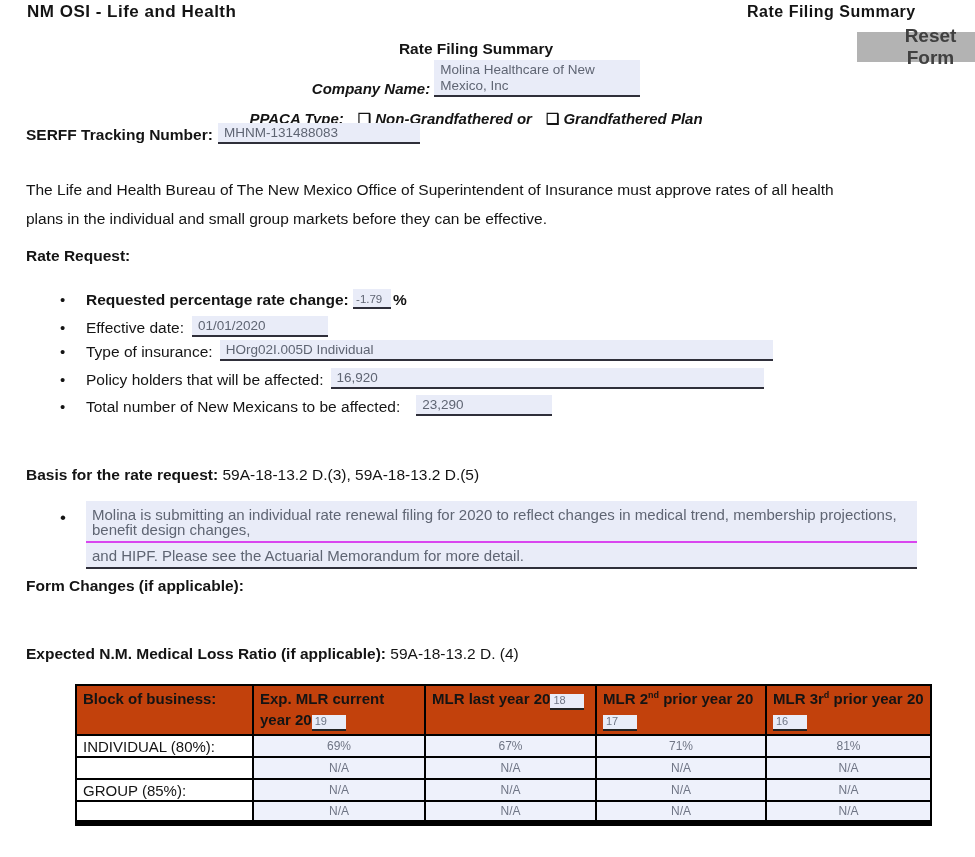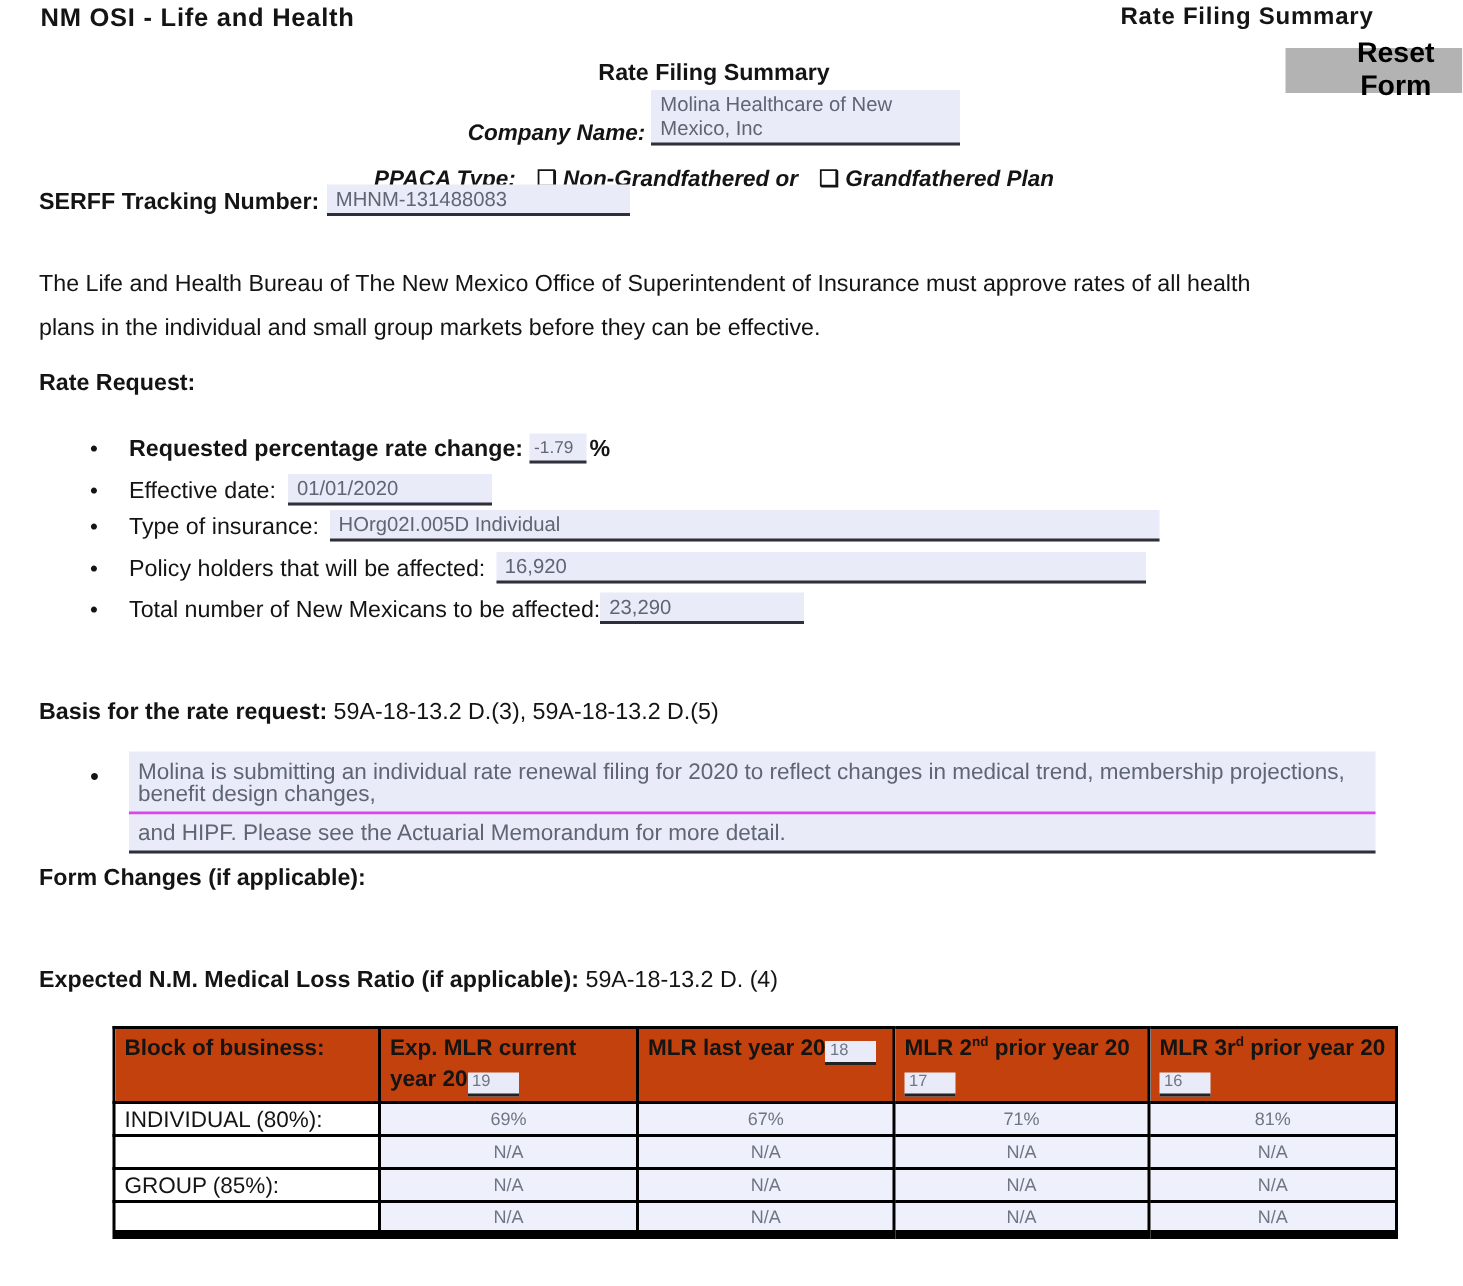--- a/index.html
+++ b/index.html
@@ -8,21 +8,21 @@
     position:relative; width:975px; height:857px; background:#ffffff;
     font-family:"Liberation Sans", sans-serif; color:#141414; overflow:hidden;
   }
   
   .hand { font-family: Liberation Sans, sans-serif; font-weight:600; letter-spacing:.5px; }
   .logo { position:absolute; left:27px; top:2px; font-size:17px; }
   .hdr-right { position:absolute; left:747px; top:3px; font-size:16px; }
 
   .reset-btn {
     position:absolute; right:0; top:32px; width:118px; height:30px;
-    background:#b3b3b3; border:none; color:#000000; font-weight:bold; font-size:19px;
+    background:#b3b3b3; border:none; color:#404040; font-weight:bold; font-size:19px;
     font-family:"Liberation Sans", sans-serif;
     display:flex; align-items:center; justify-content:center; cursor:pointer;padding-left:29px;
   }
 
   .center-block { position:absolute; left:0; top:40px; width:952px; text-align:center; }
   .doc-title { font-size:15.5px; font-weight:bold; }
   .company-line { margin-top:2px; font-size:15px; font-weight:bold; font-style:italic; }
   .ppaca-line { margin-top:13px; font-size:15px; font-weight:bold; font-style:italic; }
   .cb { font-style:normal; font-size:15px; font-weight:bold; margin:0 4px 0 14px; cursor:pointer; }
 
@@ -41,21 +41,21 @@
   .h-section { position:absolute; left:26px; font-size:15.5px; font-weight:bold; }
 
   .bullet-row { position:absolute; left:60px; font-size:15.5px; white-space:nowrap; }
   .bullet { display:inline-block; width:26px; font-size:15px; }
   .blbl-bold { font-weight:bold; }
   .f-small { font-size:11.5px; padding:2px 3px 0 3px; min-width:38px; }
   .pct { font-weight:bold; margin-left:2px; }
   .f-date { width:136px; margin-left:8px; }
   .f-type { width:553px; margin-left:7px; }
   .f-policy { width:433px; margin-left:7px; }
-  .f-total { width:136px; margin-left:0; }
+  .f-total { width:136px; margin-left:16px; }
 
   .basis-row { position:absolute; left:26px; top:466px; font-size:15.5px; }
   .basis-row .lbl { font-weight:bold; }
   .basis-bullet { position:absolute; left:60px; top:508px; font-size:17px; }
   .basis-field { position:absolute; left:86px; top:501px; width:831px; }
   .basis-l1 {
     background:#e9ecf8; color:#5f6573; font-size:15px;
     border-bottom:2px solid #d946ef; padding:6px 4px 4px 6px; line-height:15px;
   }
   .basis-l2 {

